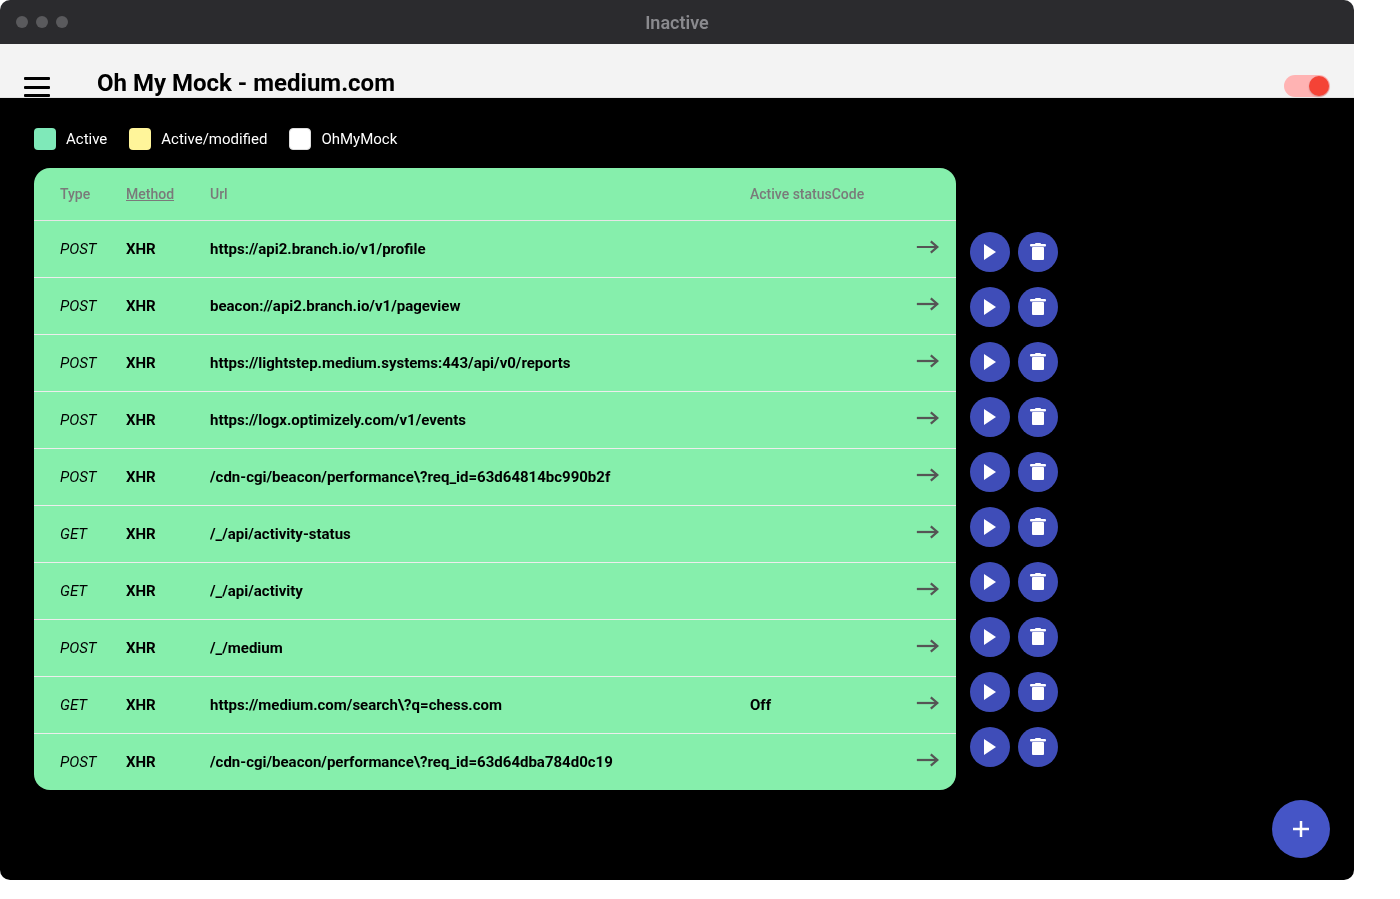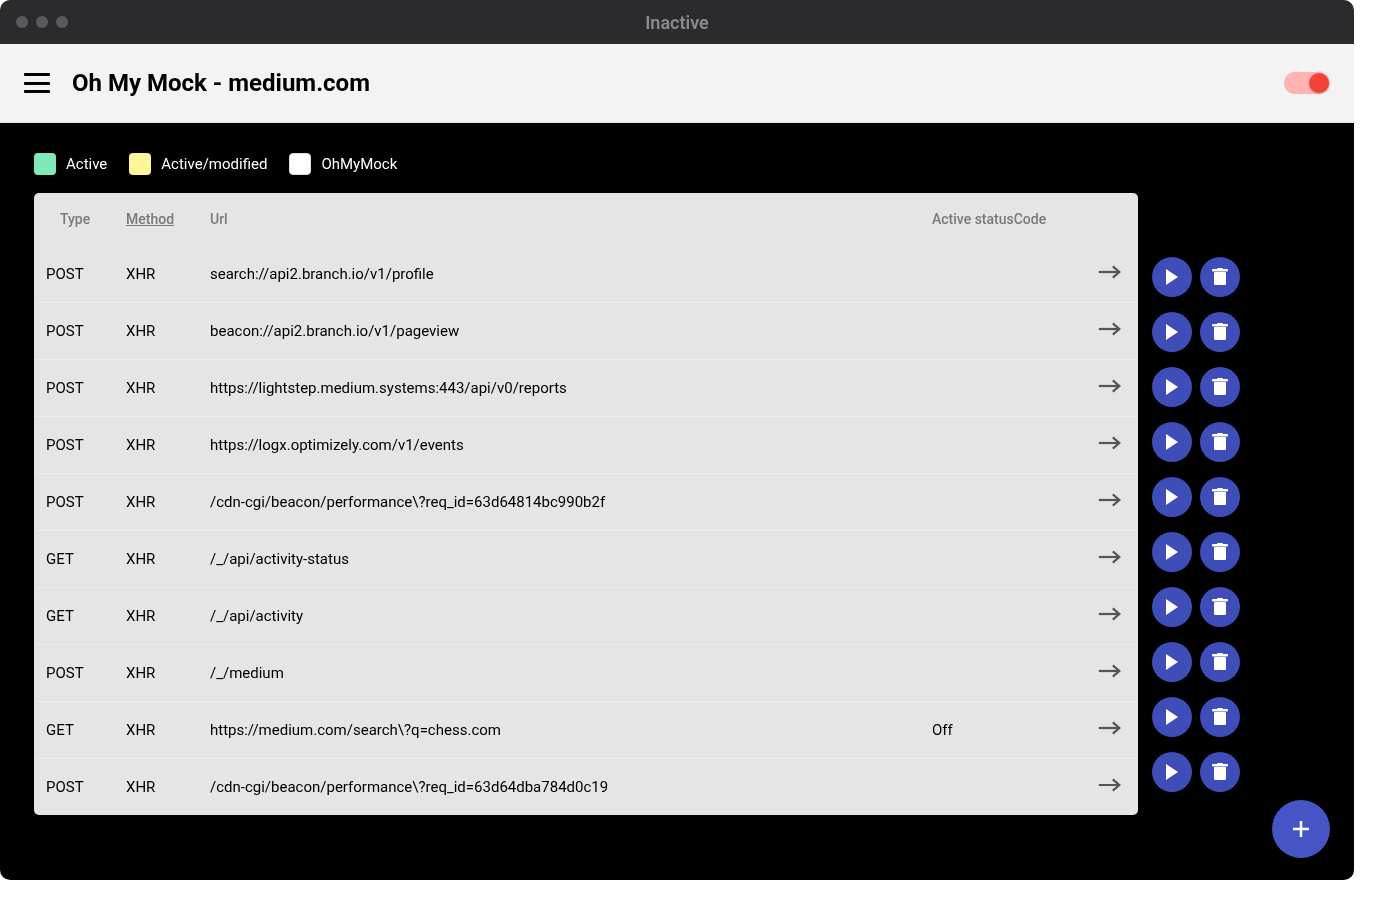--- a/index.html
+++ b/index.html
@@ -42,26 +42,27 @@
     position: absolute;
     left: 0; right: 0;
     text-align: center;
     color: #8a8a8e;
     font-weight: 600;
     font-size: 18px;
     pointer-events: none;
   }
   
   .app-header {
-    height: 79px;
+    height: 54px;
     background: #f3f3f3;
     display: flex;
-    align-items: center;
+    align-items: flex-end;
     padding: 0 24px;
     border-bottom: 1px solid #e5e5e5;
+    gap: 25px;
   }
   .menu-icon {
     width: 26px; height: 20px;
     display: flex; flex-direction: column; justify-content: space-between;
     margin-right: 22px;
     cursor: pointer;
   }
   .menu-icon span { height: 3px; background: #000; border-radius: 1px; }
   .app-title { font-size: 24px; font-weight: 700; color: #000; }
   .header-spacer { flex: 1; }
@@ -98,23 +99,23 @@
   .legend-item { display: flex; align-items: center; gap: 10px; }
   .swatch { width: 22px; height: 22px; border-radius: 4px; }
   .legend-label { color: #fff; font-size: 15px; }
   
   .content-row {
     display: flex;
     align-items: flex-start;
     gap: 14px;
   }
   .table-wrap {
-    background: #e5e5e5;
-    border-radius: 5px;
-    width: 1104px;
+    background: #86efac;
+    border-radius: 16px;
+    width: 922px;
     overflow: hidden;
   }
   table { width: 100%; border-collapse: collapse; table-layout: fixed; }
   thead th {
     text-align: left;
     font-weight: 500;
     color: #7a7a7a;
     font-size: 14px;
     padding: 18px 0 18px 0;
     border-bottom: 1px solid #e6e6e6;
@@ -123,23 +124,24 @@
   th.col-method { width: 84px; text-decoration: underline; }
   th.col-url    { width: auto; }
   th.col-status { width: 150px; }
   th.col-arrow  { width: 56px; }
   tbody td {
     padding: 17px 0;
     border-bottom: 1px solid #ededed;
     font-size: 15px;
     color: #000;
     vertical-align: middle;
+    font-weight: bold;
   }
   tbody tr:last-child td { border-bottom: none; }
-  td.col-type   { padding-left: 12px; font-weight: 400; }
+  td.col-type   { padding-left: 26px; font-weight: 400; font-style: italic; }
   td.col-url    { white-space: nowrap; overflow: hidden; text-overflow: ellipsis; }
   td.col-arrow  { text-align: center; color: #555; }
   .arrow-icon svg { width: 26px; height: 18px; stroke: #555; stroke-width: 2.4; fill: none; }
   
   .actions-col { display: flex; flex-direction: column; padding-top: 56px; }
   .action-row { display: flex; gap: 8px; height: 55px; align-items: center; }
   .act-btn {
     width: 40px; height: 40px;
     border-radius: 50%;
     background: #3f4db8;
@@ -222,21 +224,21 @@
               <th class="col-method">Method</th>
               <th class="col-url">Url</th>
               <th class="col-status">Active statusCode</th>
               <th class="col-arrow"></th>
             </tr>
           </thead>
           <tbody id="tbody">
               <tr>
                 <td class="col-type">POST</td>
                 <td class="col-method">XHR</td>
-                <td class="col-url">search://api2.branch.io/v1/profile</td>
+                <td class="col-url">https://api2.branch.io/v1/profile</td>
                 <td class="col-status"></td>
                 <td class="col-arrow"><span class="arrow-icon"><svg viewBox="0 0 28 18">
                       <line x1="2" y1="9" x2="24" y2="9"></line>
                       <polyline points="17,3 24,9 17,15"></polyline>
                     </svg></span></td>
               </tr>
               <tr>
                 <td class="col-type">POST</td>
                 <td class="col-method">XHR</td>
                 <td class="col-url">beacon://api2.branch.io/v1/pageview</td>

